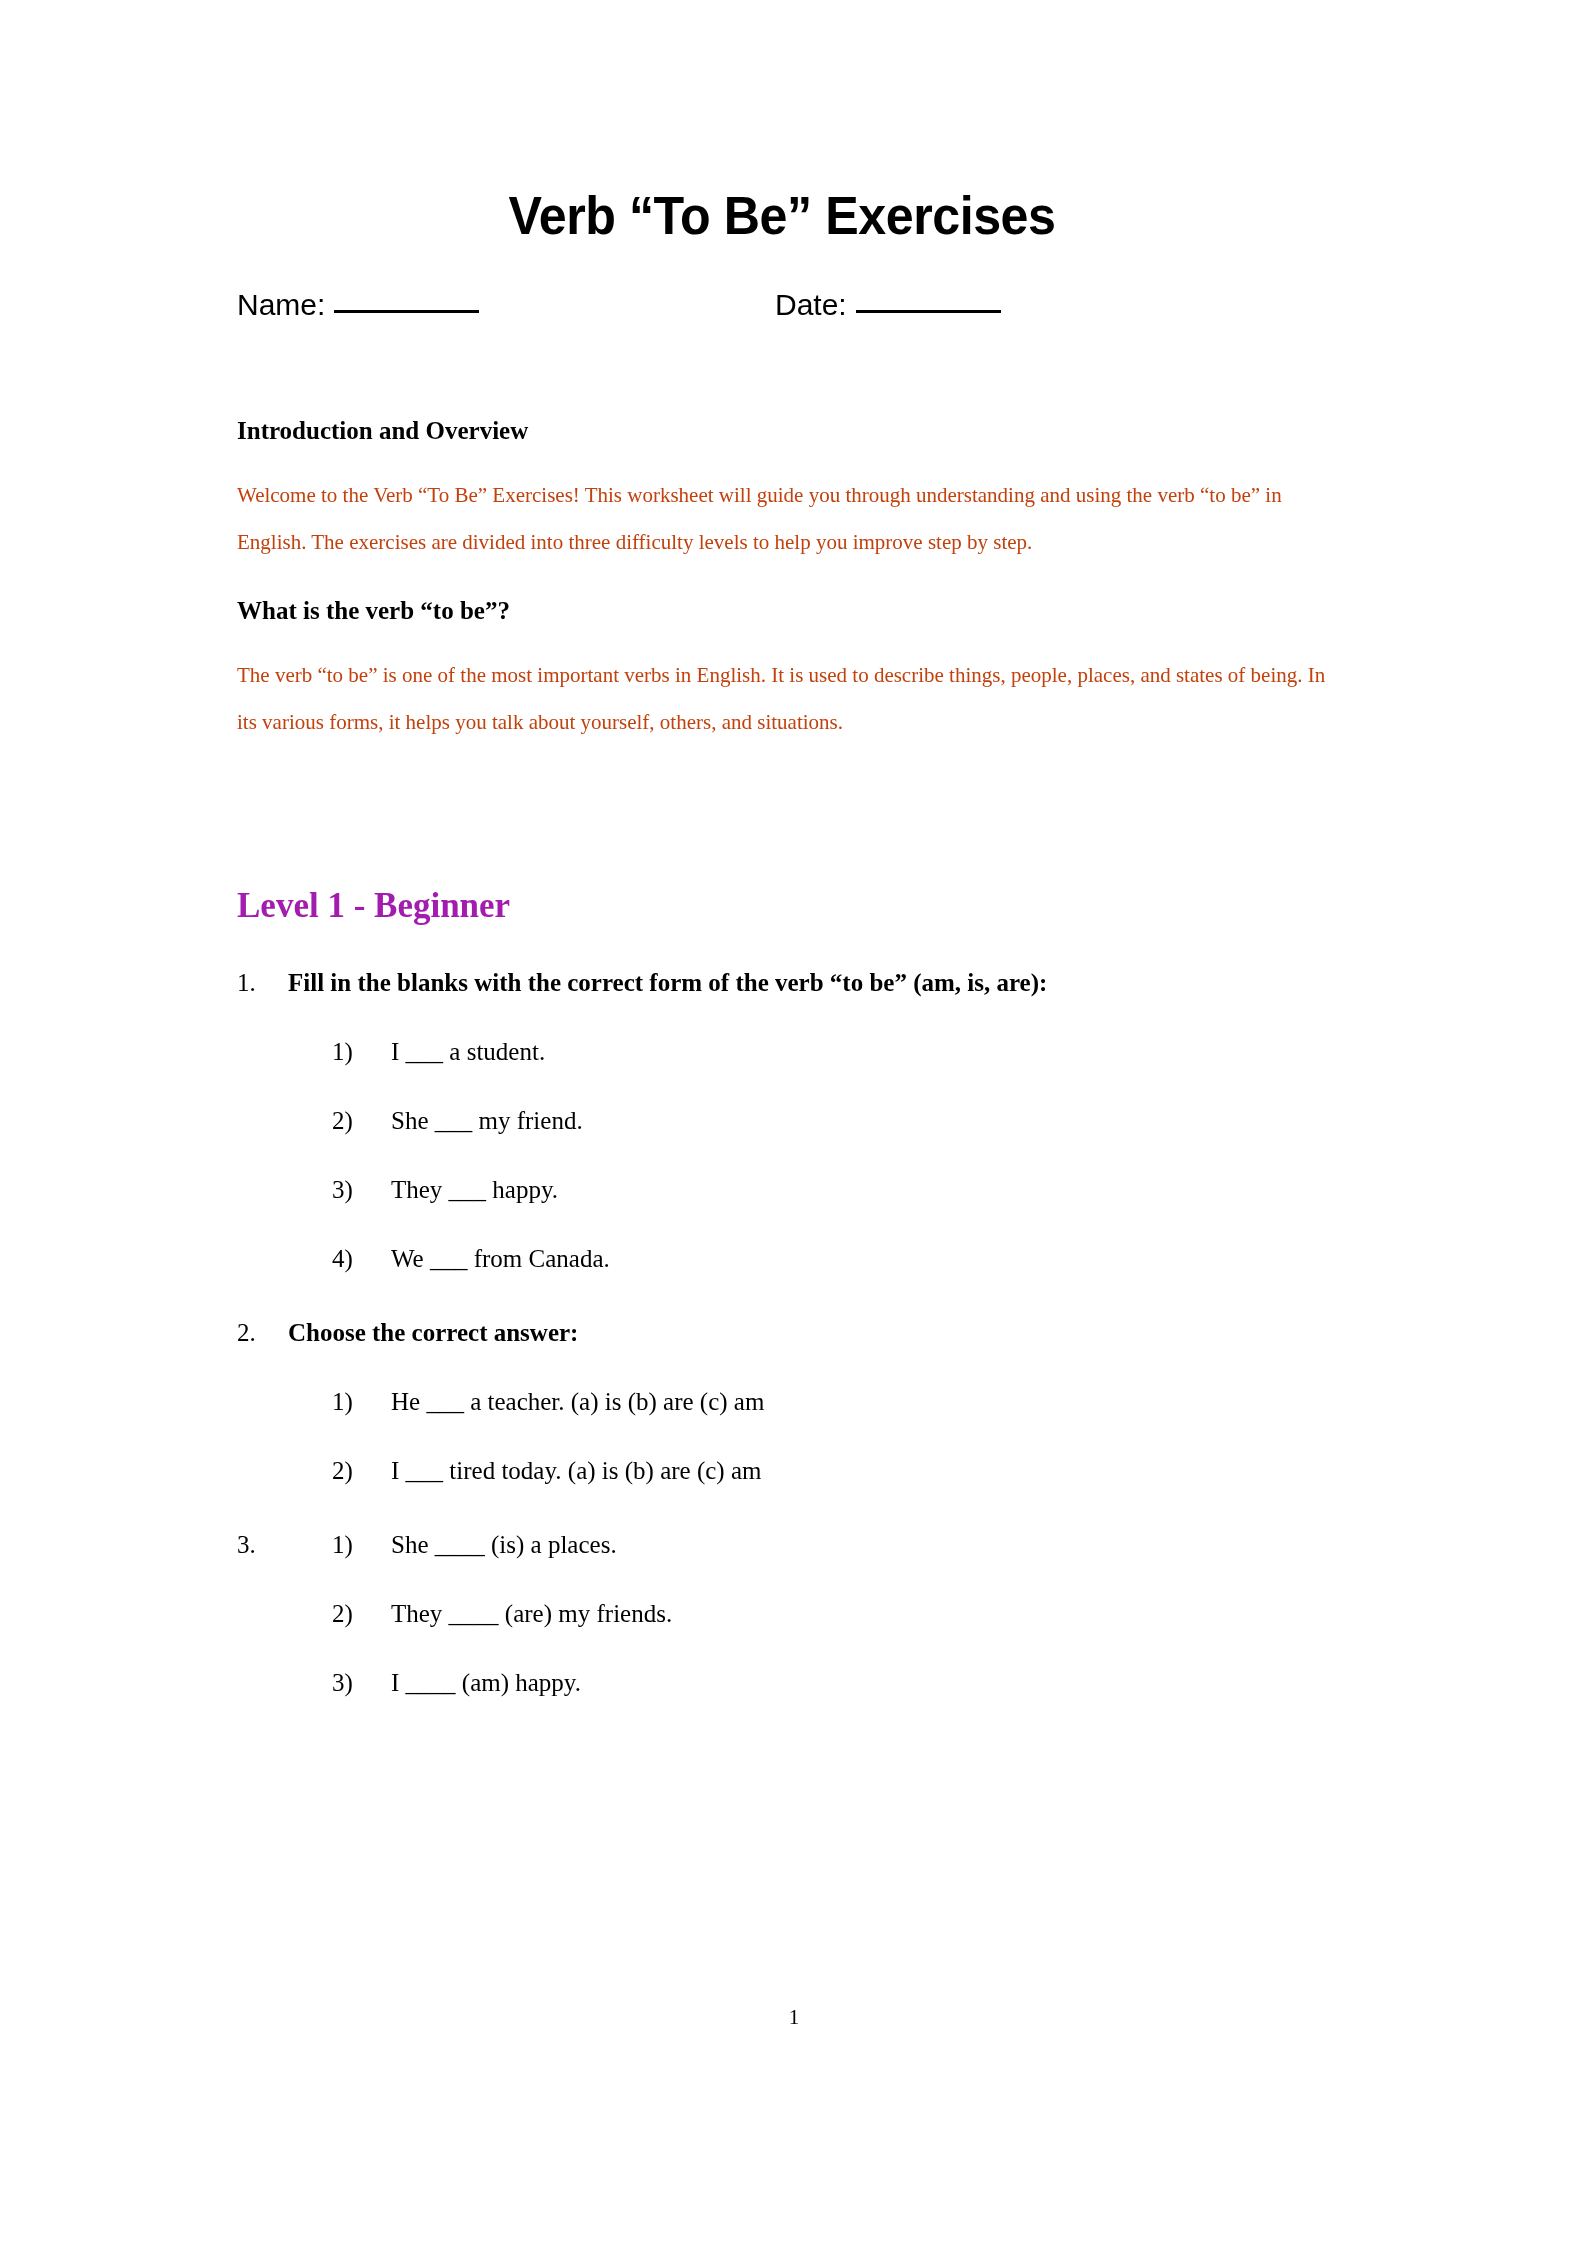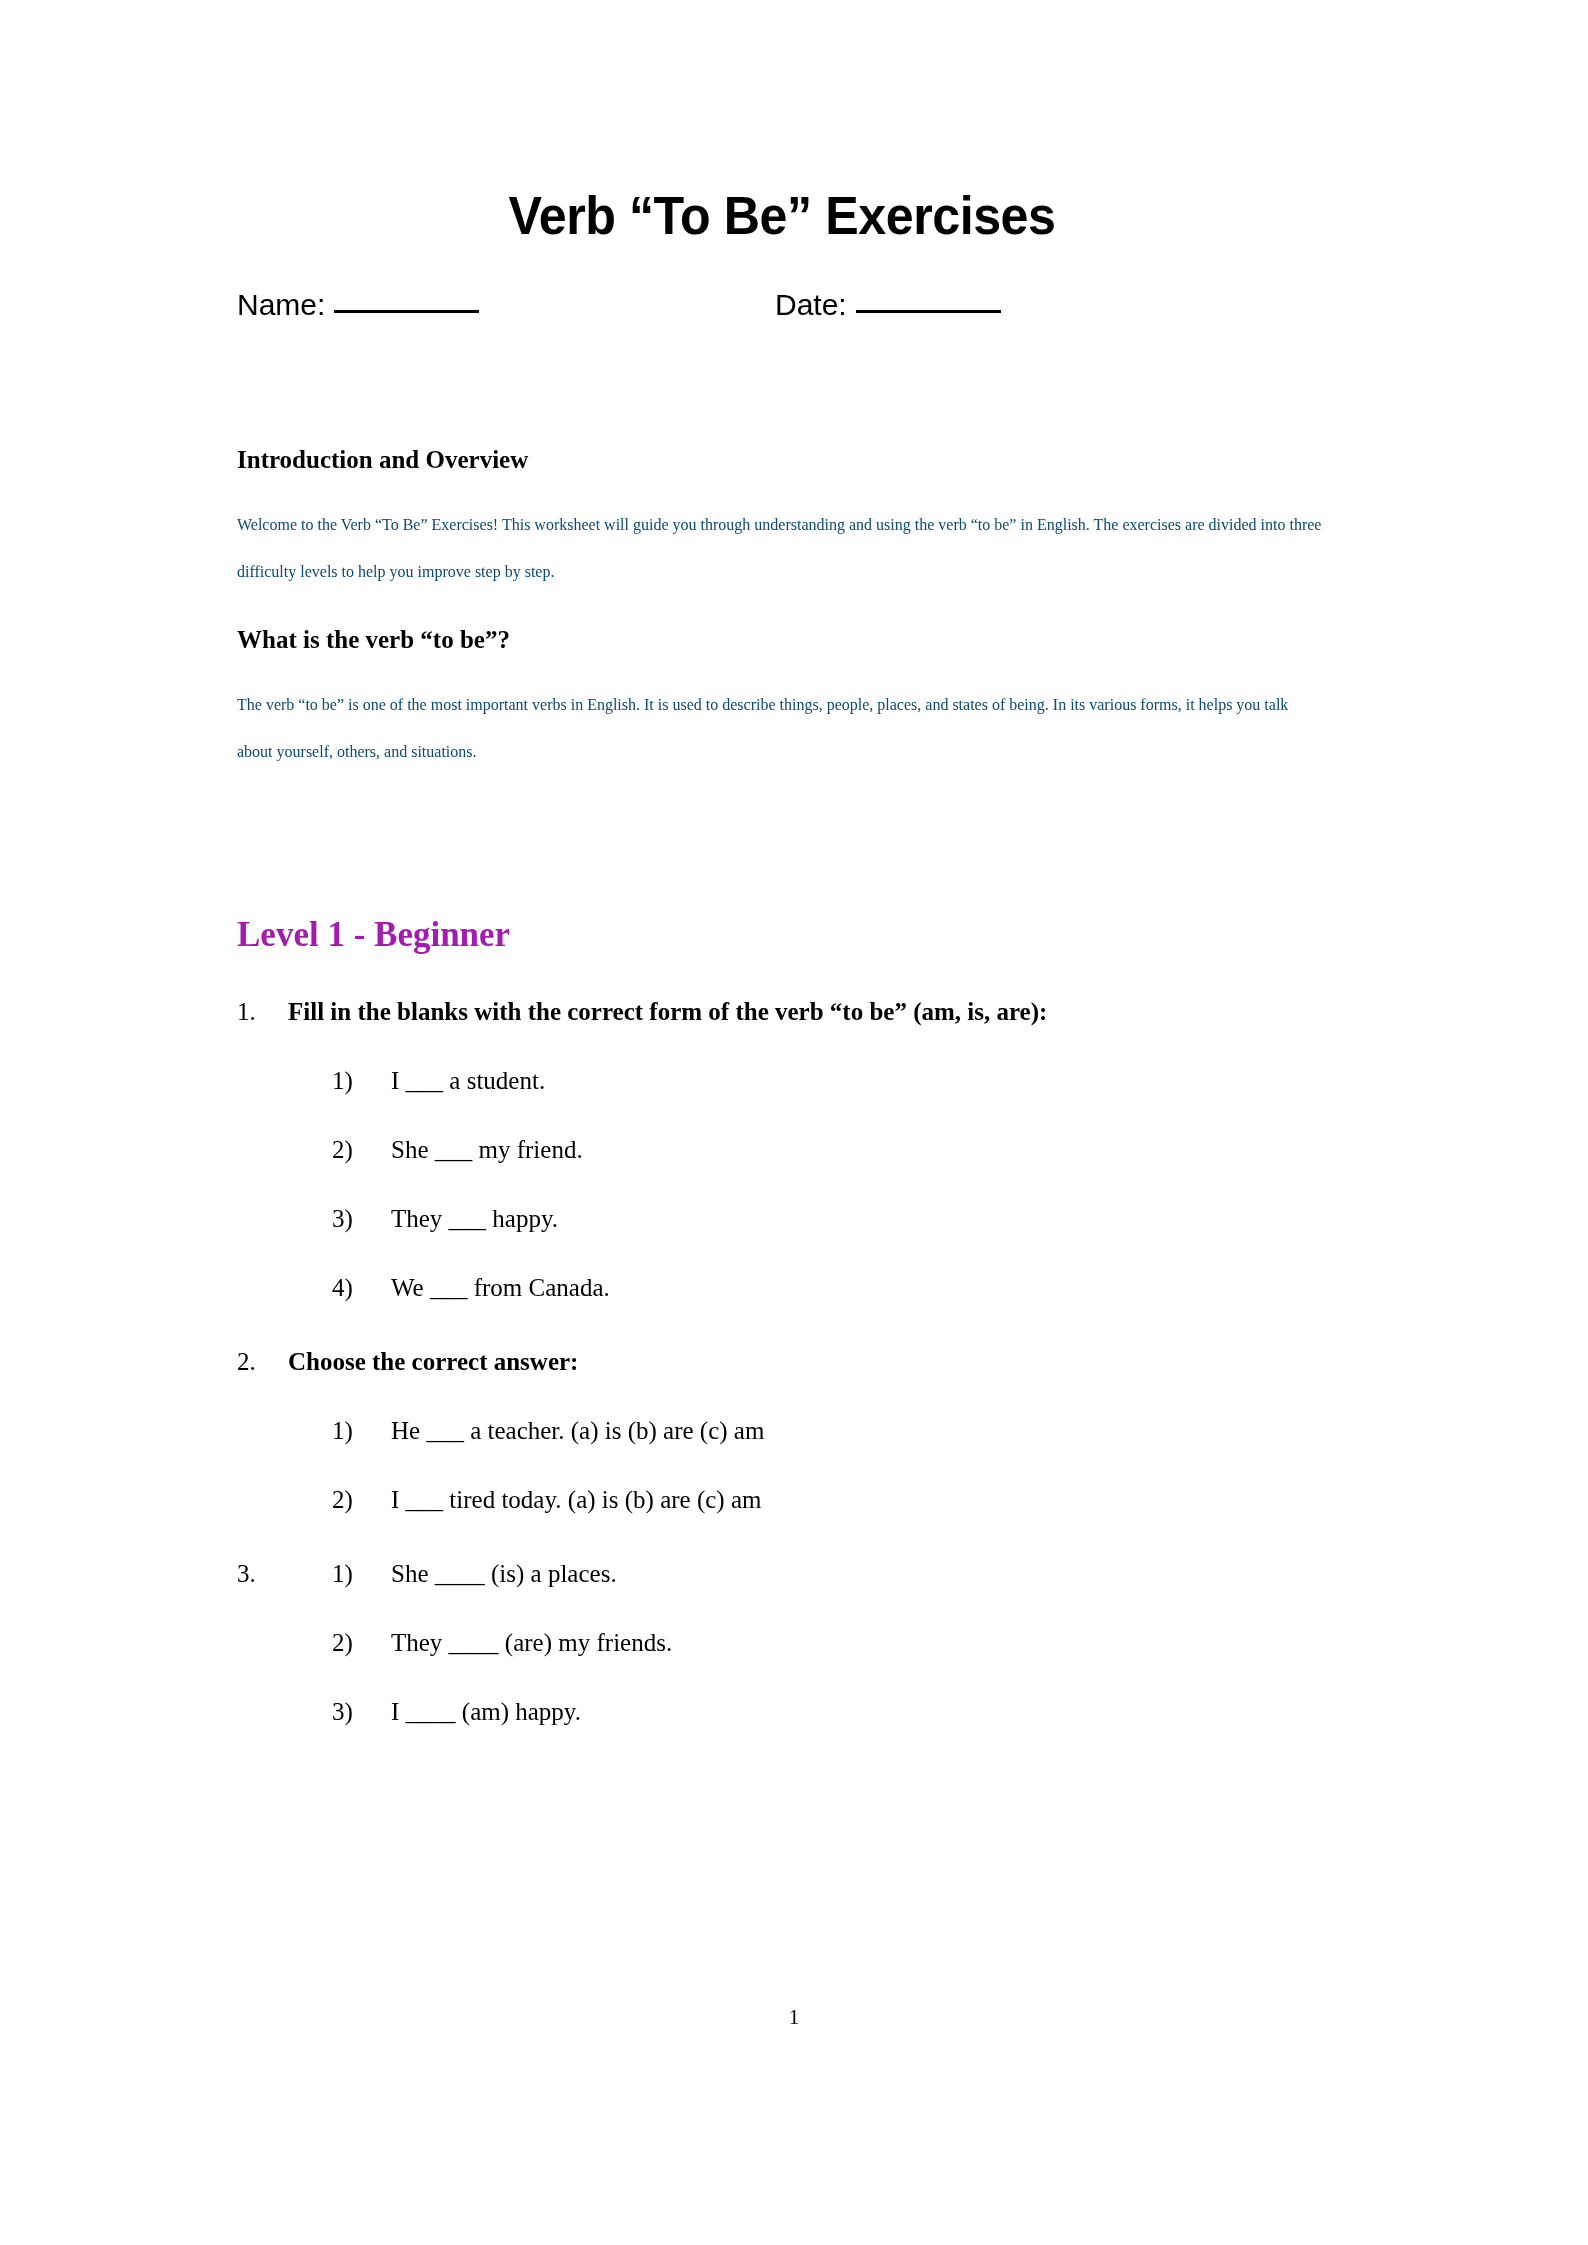--- a/index.html
+++ b/index.html
@@ -72,36 +72,36 @@
     display: inline-block;
     width: 145px;
     border-bottom: 3px solid #000;
     margin-left: 9px;
     vertical-align: 2px;
     height: 22px;
   }
 
   
   .intro-block {
-    margin-top: 118px;
+    margin-top: 89px;
   }
   .sub-heading {
     font-family: "Liberation Serif", "DejaVu Serif", serif;
     font-weight: bold;
     font-size: 25px;
     line-height: 1.2;
     margin: 0 0 26px 0;
     color: #000;
   }
   .body-para {
     font-family: "Liberation Serif", "DejaVu Serif", serif;
-    font-size: 16px;
+    font-size: 21px;
     line-height: 47px;
     margin: 0 0 30px 0;
-    color: #0c4a6e;
+    color: #c2410c;
     text-align: left;
   }
   .body-para.last { margin-bottom: 0; }
 
   
   .level-heading {
     font-family: "Liberation Serif", "DejaVu Serif", serif;
     font-weight: bold;
     font-size: 35px;
     line-height: 1.15;

